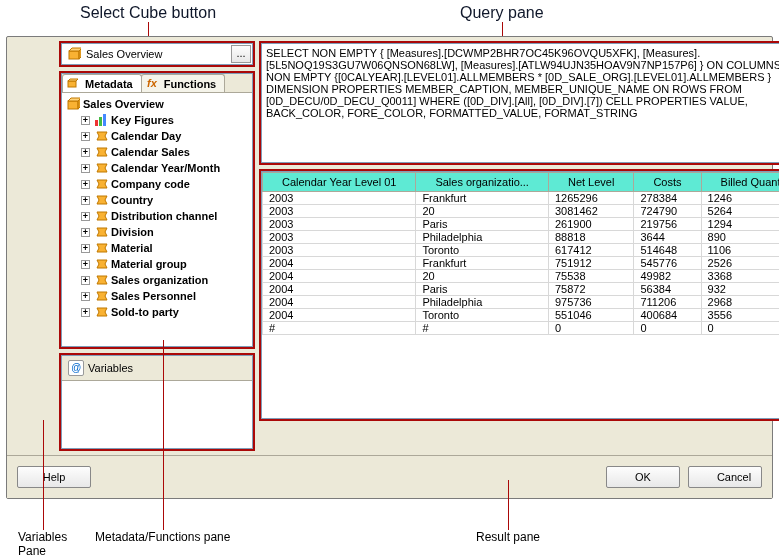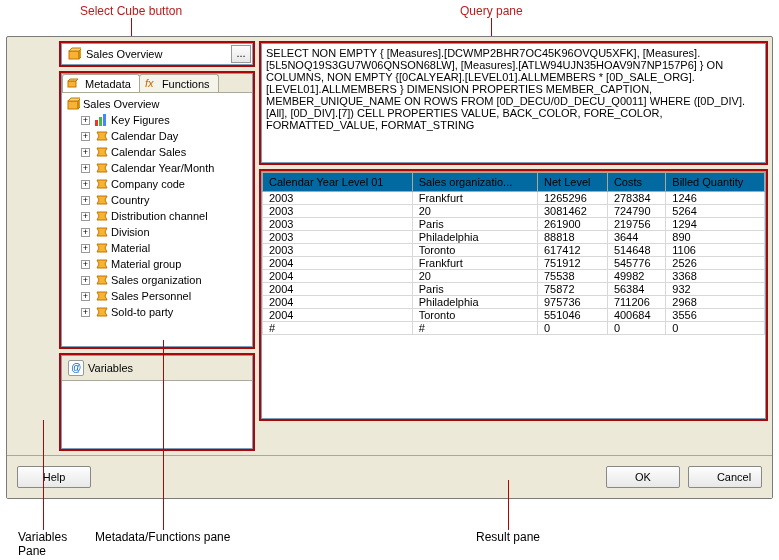--- a/index.html
+++ b/index.html
@@ -11,22 +11,22 @@
     color: #000;
     width: 779px;
   }
   .canvas {
     position: relative;
     width: 779px;
     height: 560px;
   }
   .label-top {
     position: absolute;
-    color: #b91c1c;
-    font-size: 12px;
+    color: #0f172a;
+    font-size: 16px;
   }
   .label-top::after {
     content: '';
     position: absolute;
     left: 50%;
     top: 100%;
     width: 1px;
     height: 20px;
     background: #aa0808;
   }
@@ -98,20 +98,21 @@
     text-align: center;
     line-height: 14px;
     cursor: pointer;
   }
   .meta-pane {
     background: #fff;
     border: 1px solid #7f9db9;
     display: flex;
     flex-direction: column;
     height: 274px;
+    font-weight: bold;
   }
   .tabs {
     display: flex;
     border-bottom: 1px solid #aca899;
     background: #ece9d8;
   }
   .tab {
     padding: 3px 8px 2px 22px;
     border: 1px solid #aca899;
     border-bottom: none;
@@ -204,23 +205,23 @@
     border: 1px solid #7f9db9;
     height: 248px;
     overflow: auto;
   }
   table.grid {
     border-collapse: collapse;
     width: 100%;
     font-size: 11px;
   }
   table.grid th {
-    background: #0369a1;
+    background: #5eead4;
     border: 1px solid #aca899;
-    padding: 3px 6px;
+    padding: 3px 19px;
     font-weight: normal;
     text-align: left;
     white-space: nowrap;
   }
   table.grid td {
     border: 1px solid #d8d8d8;
     padding: 0 6px;
     white-space: nowrap;
     margin-top: 48px;
   }

